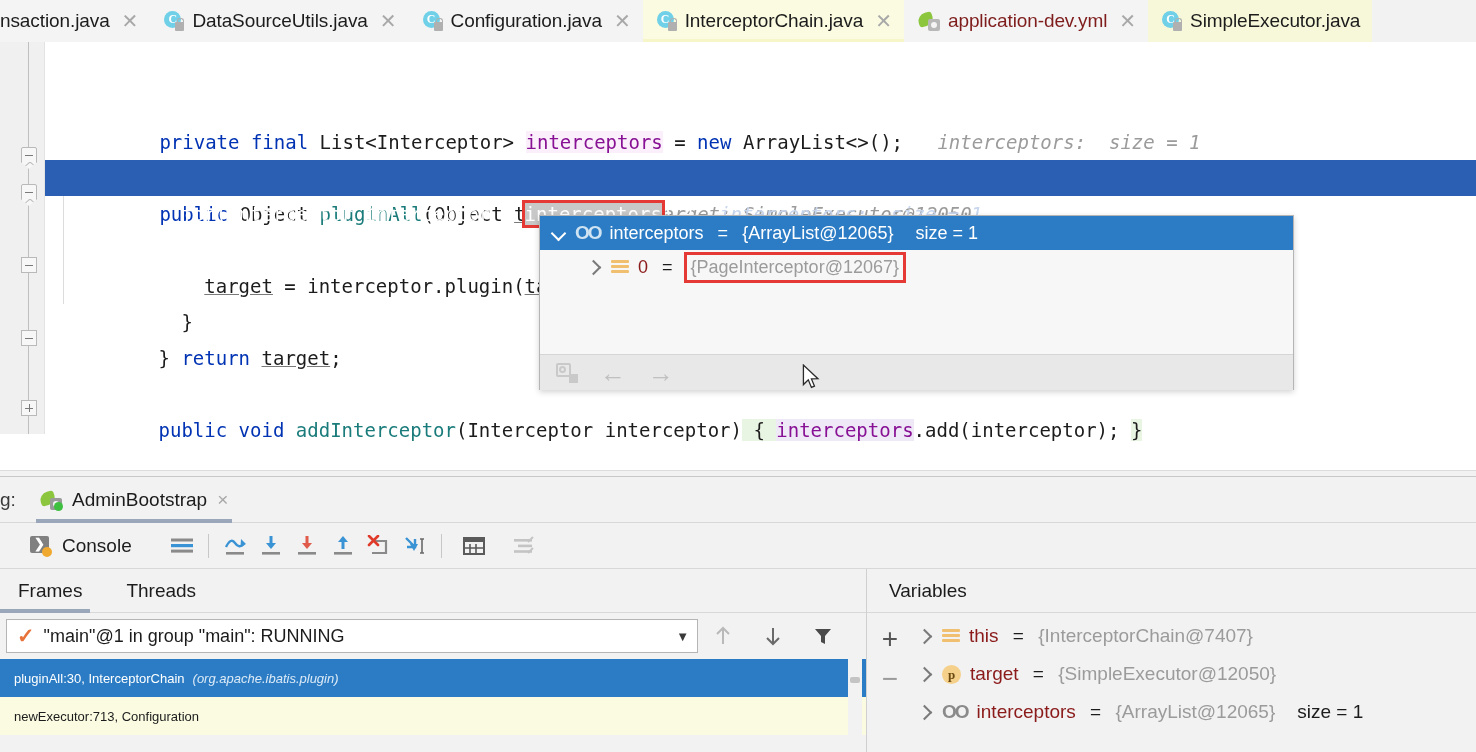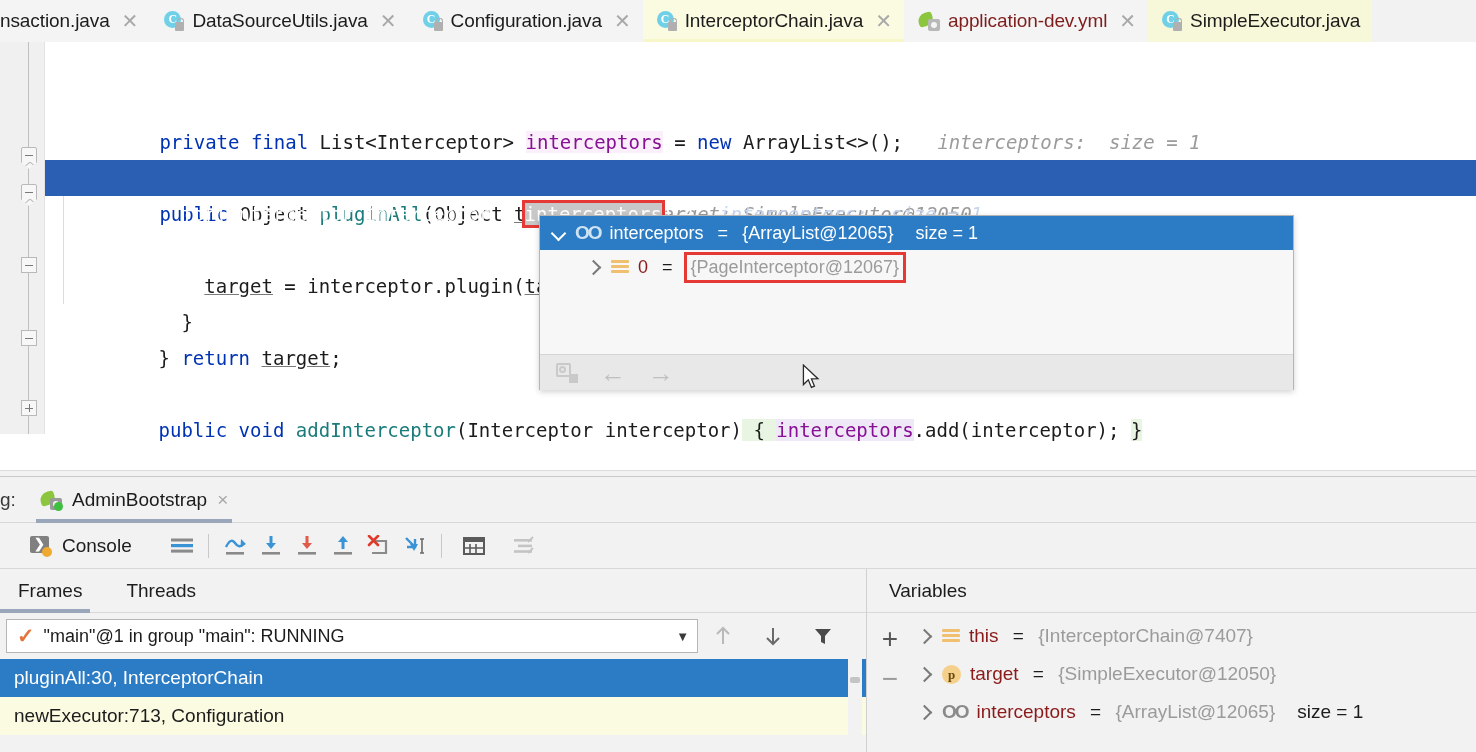--- a/index.html
+++ b/index.html
@@ -317,21 +317,21 @@
     font-size: 18px; color: #1c1c1c;
     max-width: 692px;
   }
   .threadbox .caret { margin-left: auto; color: #3a3a3a; font-size: 13px; }
   .check { color: #e8733a; font-size: 21px; font-weight: bold; }
   .arrowbtn { width: 50px; height: 46px; display: flex; align-items: center; justify-content: center; }
 
   .frames { position: relative; height: 94px; overflow: hidden; }
   .framerow {
     height: 38px; display: flex; align-items: center; padding-left: 14px;
-    font-size: 19px; white-space: nowrap;
+    font-size: 13px; white-space: nowrap;
   }
   .framerow.sel { background: #2b7cc4; color: #ffffff; }
   .framerow.alt { background: #fbfbe2; color: #1c1c1c; }
   .framerow .pkg { font-style: italic; margin-left: 8px; }
   .framerow.sel .pkg { color: #dceaf7; }
   .framerow.alt .pkg { color: #7a7a7a; }
   .fscroll {
     position: absolute; right: 4px; top: 0; width: 14px; height: 94px;
     background: #f2f2f2;
   }
@@ -647,20 +647,21 @@
           <div class="arrowbtn">
             <svg width="20" height="22" viewBox="0 0 20 22">
                 <path d="M2 4 L18 4 L12 11 L12 19 L8 17 L8 11 Z" fill="#4a4a4a"></path>
               </svg>
           </div>
         </div>
 
         <div class="frames">
           <div class="framerow sel">
             <span>pluginAll:30, InterceptorChain</span>
+            <span class="pkg">(org.apache.ibatis.plugin)</span>
           </div>
           <div class="framerow alt">
             <span>newExecutor:713, Configuration</span>
           </div>
           <div class="fscroll">
             <div class="thumb"></div>
           </div>
         </div>
       </div>
 

